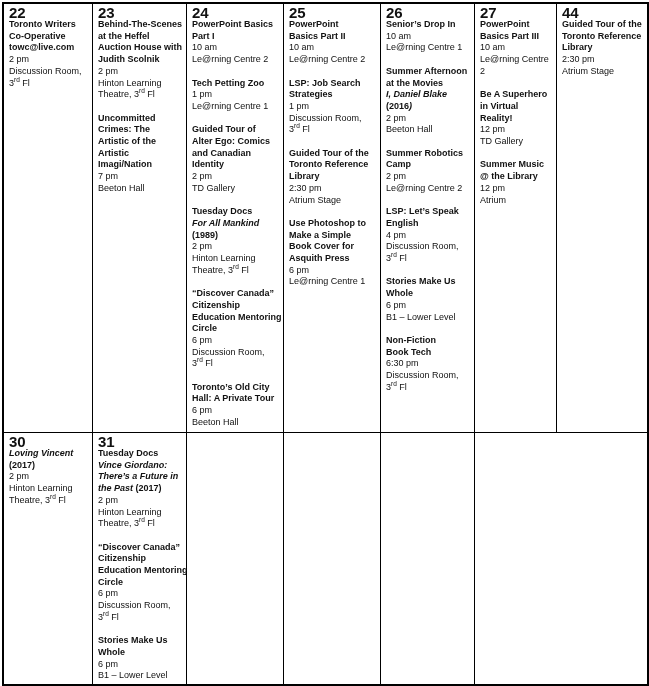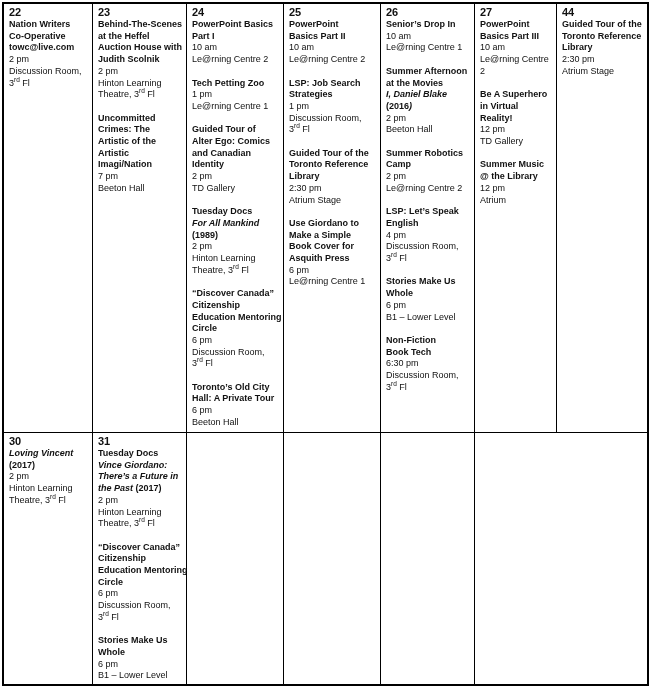--- a/index.html
+++ b/index.html
@@ -26,38 +26,38 @@
     padding:2px 2px 2px 5px;
     overflow:hidden;
     font-size:9px;
     line-height:11.7px;
     box-sizing:border-box;
   }
   .cell.last-col{border-right:none;}
   .cell.last-row{border-bottom:none;}
   .day{
     font-weight:bold;
-    font-size:11px;
+    font-size:15px;
     line-height:13px;
   }
   .event{margin:0 0 11.7px 0;}
   .event:last-child{margin-bottom:0;}
   .line{white-space:nowrap;}
   .b{font-weight:bold;}
   .i{font-style:italic;text-align:center;}
   .sup{font-size:6.5px;vertical-align:super;line-height:0;}
 </style>
 </head>
 <body>
 
 <div class="calendar">
     <div class="cell">
       <div class="day">22</div>
       <div class="event">
-        <div class="line"><span class="b">Nation Writers</span></div>
+        <div class="line"><span class="b">Toronto Writers</span></div>
         <div class="line"><span class="b">Co-Operative</span></div>
         <div class="line"><span class="b">towc@live.com</span></div>
         <div class="line"><span>2 pm</span></div>
         <div class="line"><span>Discussion Room,</span></div>
         <div class="line"><span>3</span><span class="sup">rd</span><span> Fl</span></div>
       </div>
     </div>
     <div class="cell">
       <div class="day">23</div>
       <div class="event">
@@ -140,21 +140,21 @@
         <div class="line"><span>3</span><span class="sup">rd</span><span> Fl</span></div>
       </div>
       <div class="event">
         <div class="line"><span class="b">Guided Tour of the</span></div>
         <div class="line"><span class="b">Toronto Reference</span></div>
         <div class="line"><span class="b">Library</span></div>
         <div class="line"><span>2:30 pm</span></div>
         <div class="line"><span>Atrium Stage</span></div>
       </div>
       <div class="event">
-        <div class="line"><span class="b">Use Giordano to</span></div>
+        <div class="line"><span class="b">Use Photoshop to</span></div>
         <div class="line"><span class="b">Make a Simple</span></div>
         <div class="line"><span class="b">Book Cover for</span></div>
         <div class="line"><span class="b">Asquith Press</span></div>
         <div class="line"><span>6 pm</span></div>
         <div class="line"><span>Le@rning Centre 1</span></div>
       </div>
     </div>
     <div class="cell">
       <div class="day">26</div>
       <div class="event">

